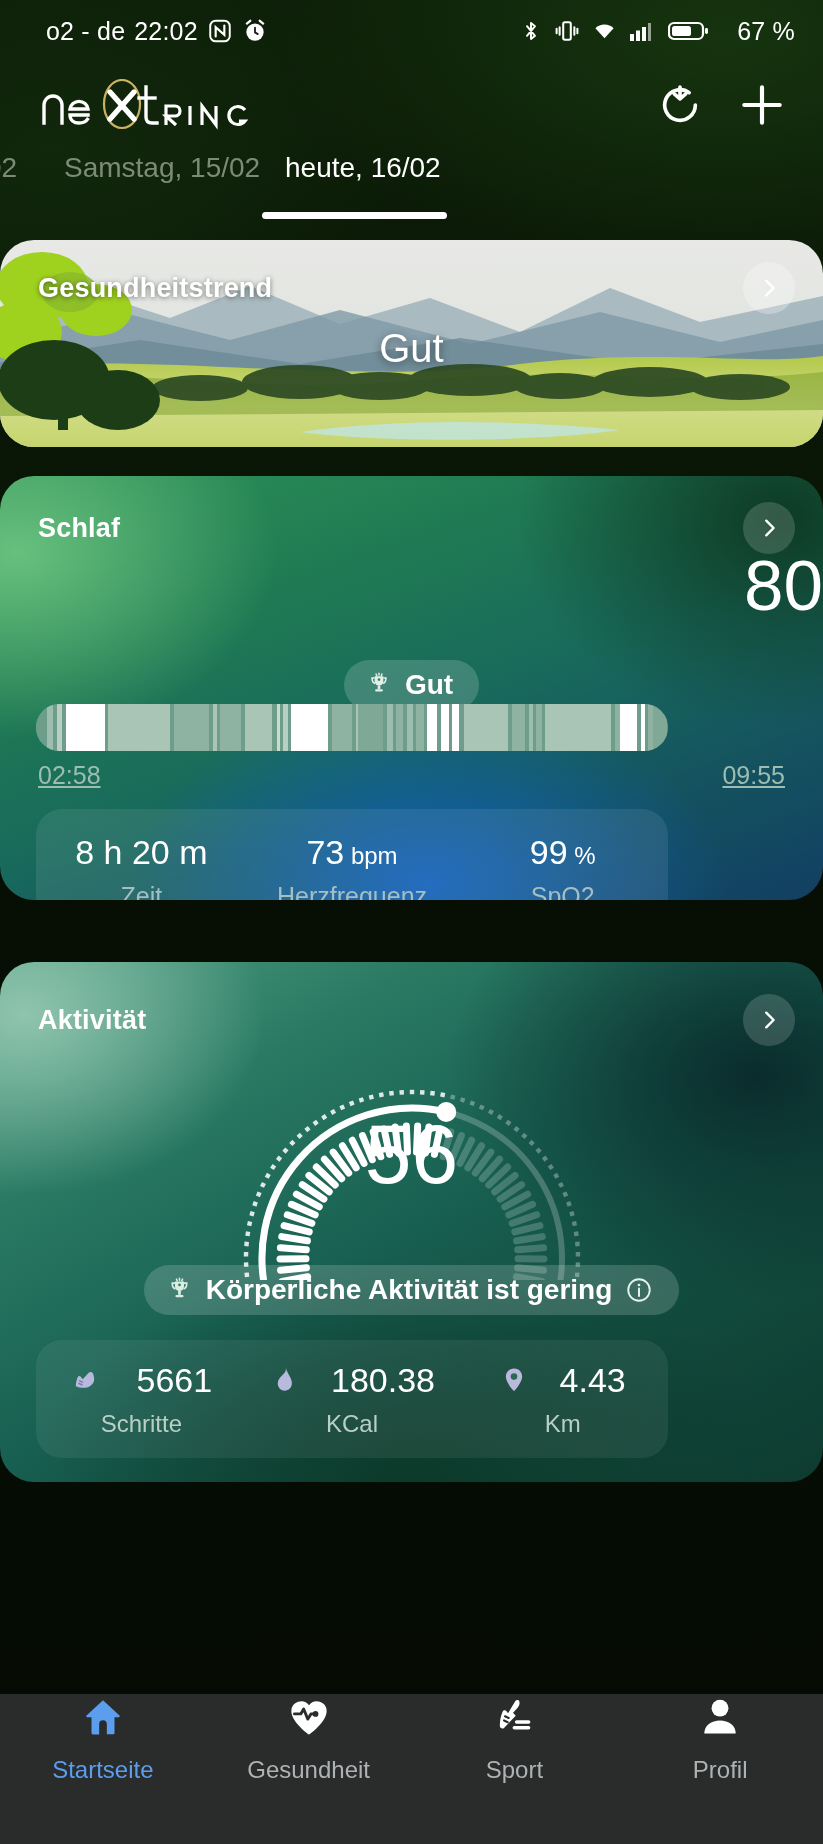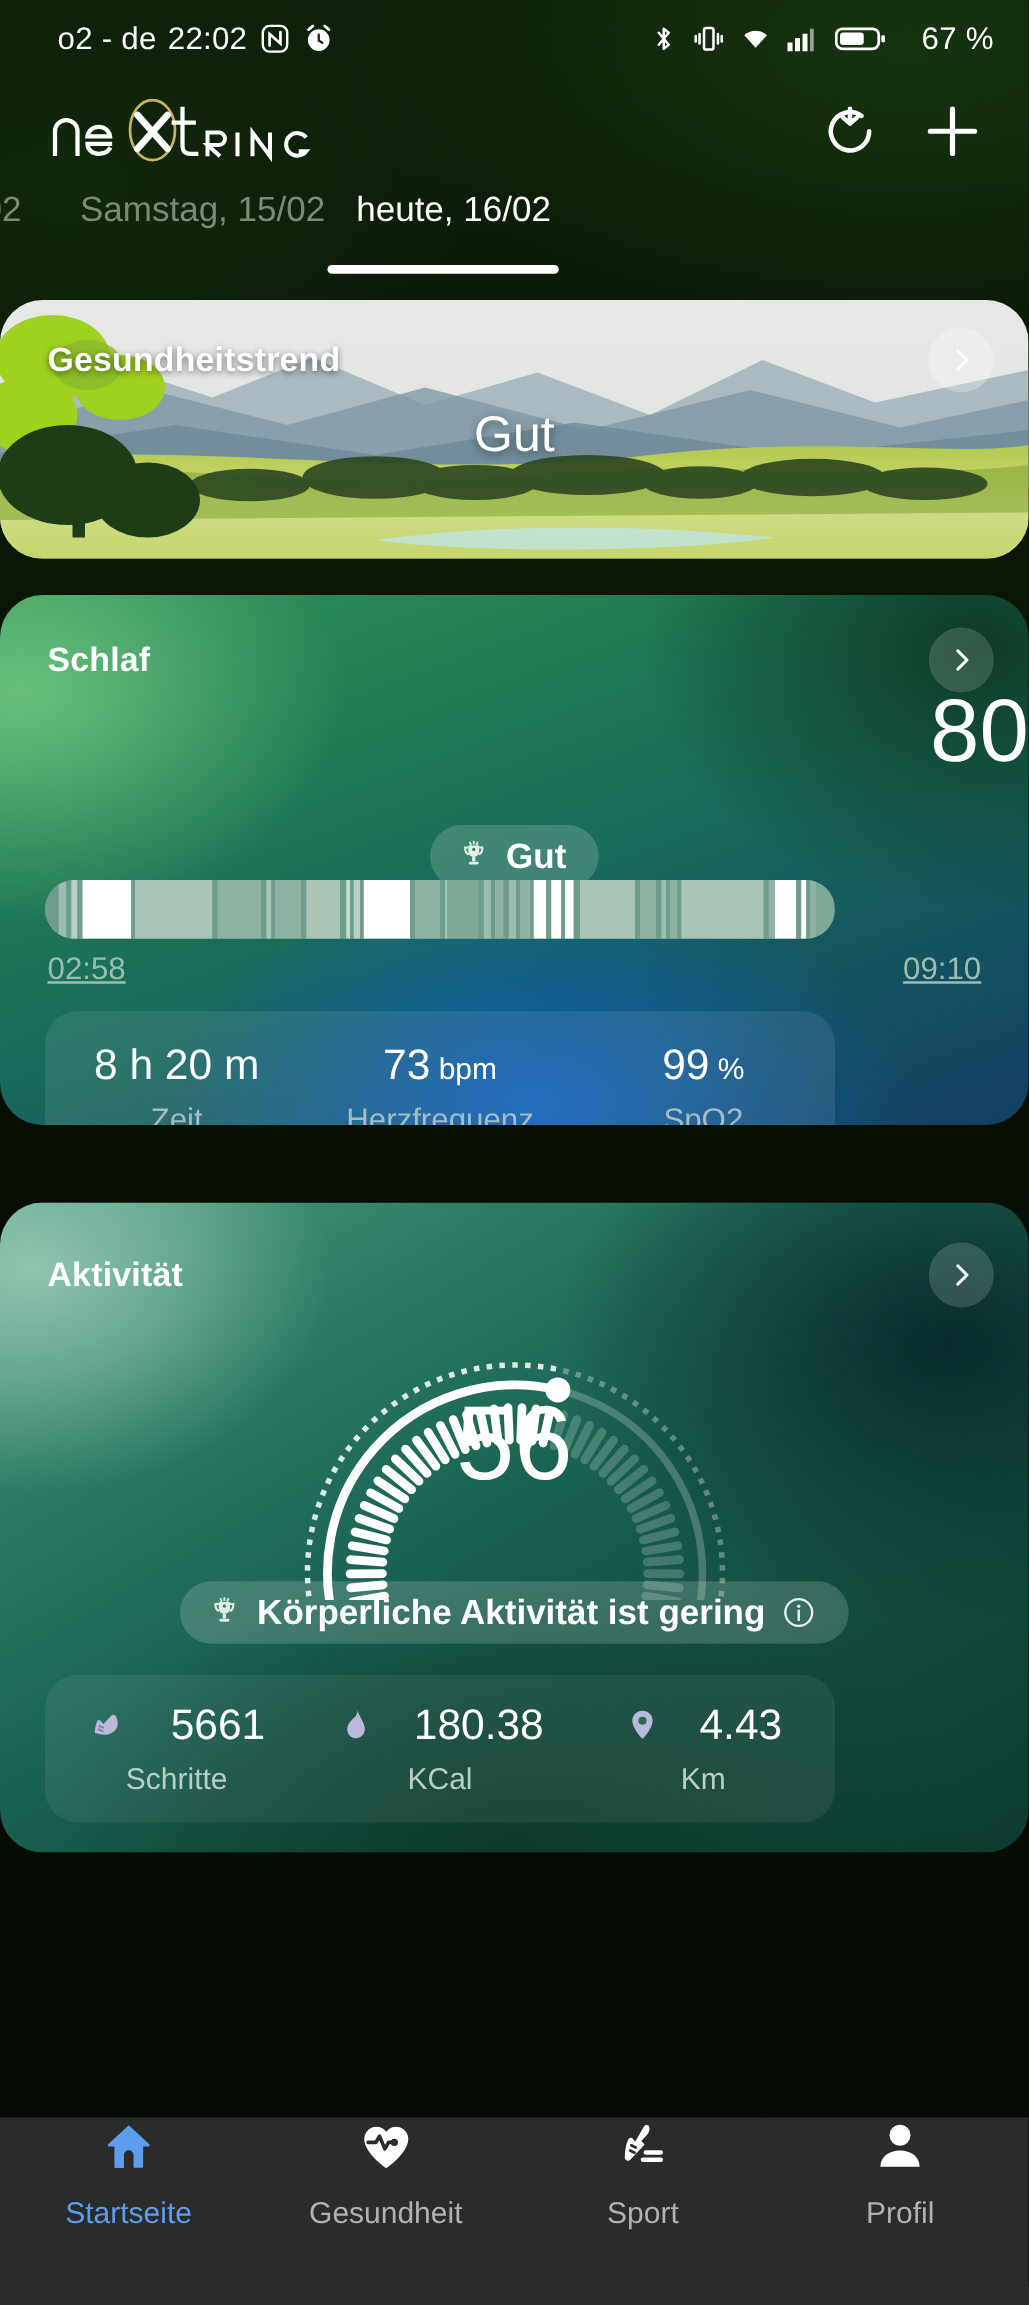--- a/index.html
+++ b/index.html
@@ -412,21 +412,21 @@
           <div class="hseg" style="width: 2.66876%; background: rgb(255, 255, 255);"></div>
           <div class="hseg" style="width: 0.627943%; background: rgb(111, 157, 140);"></div>
           <div class="hseg" style="width: 0.706436%; background: rgb(255, 255, 255);"></div>
           <div class="hseg" style="width: 0.392465%; background: rgb(111, 157, 140);"></div>
           <div class="hseg" style="width: 0.784929%; background: rgb(143, 179, 163);"></div>
           <div class="hseg" style="width: 2.35479%; background: rgb(127, 168, 151);"></div>
         </div>
     </div>
     <div class="hypno-times">
       <span>02:58</span>
-      <span>09:10</span>
+      <span>09:55</span>
     </div>
 
     <div class="stats">
       <div class="stat">
         <div class="stat-val">8 h 20 m</div>
         <div class="stat-lbl">Zeit</div>
       </div>
       <div class="stat">
         <div class="stat-val"><span>73</span><span class="unit"> bpm</span></div>
         <div class="stat-lbl">Herzfrequenz</div>

